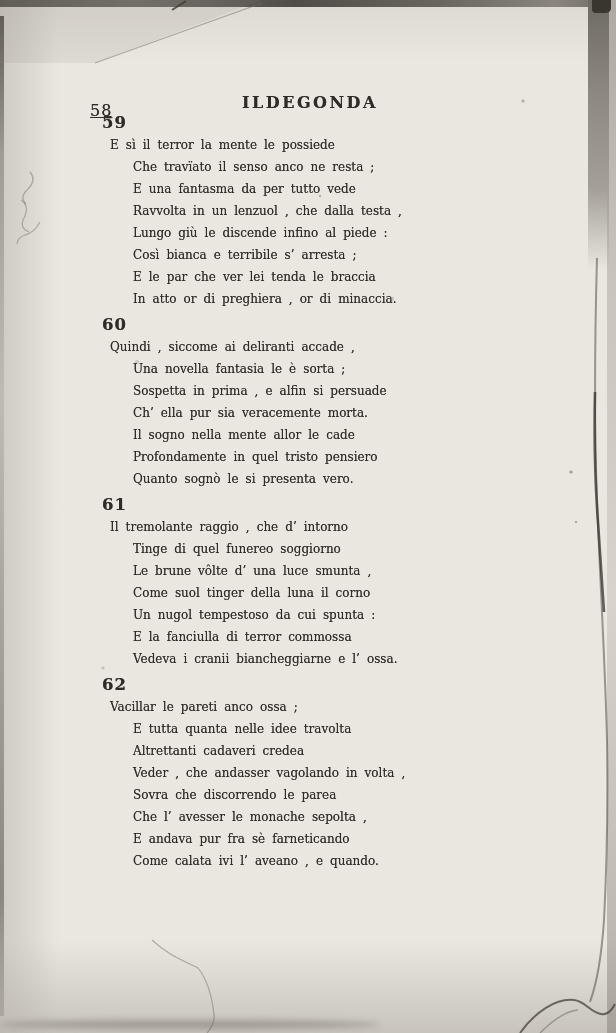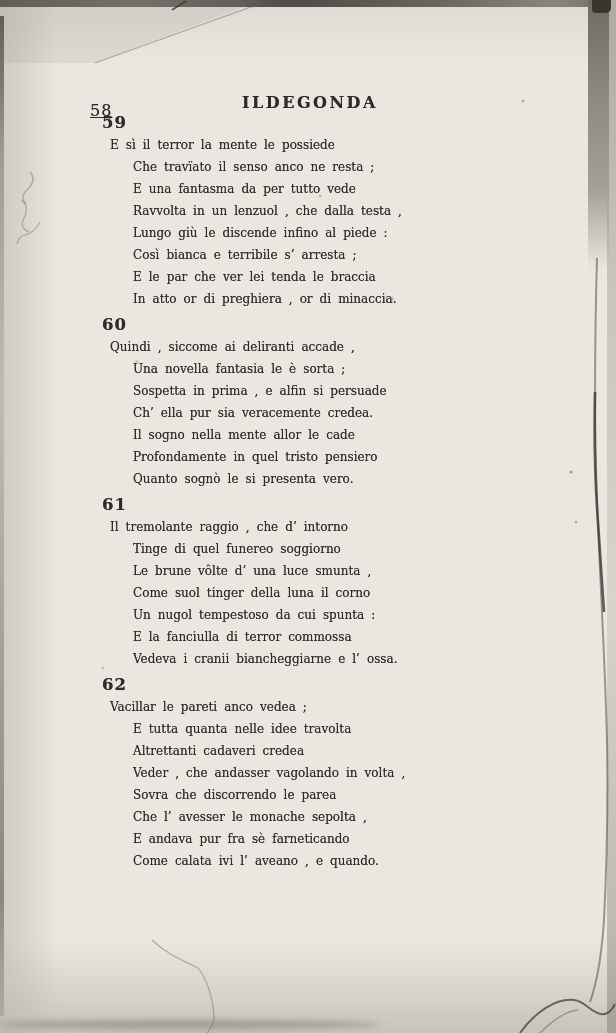--- a/index.html
+++ b/index.html
@@ -94,38 +94,38 @@
           <div class="verse-line">Lungo giù le discende infino al piede :</div>
           <div class="verse-line">Così bianca e terribile s’ arresta ;</div>
           <div class="verse-line">E le par che ver lei tenda le braccia</div>
           <div class="verse-line">In atto or di preghiera , or di minaccia.</div>
         </div>
         <div class="stanza">
           <div class="stanza-number">60</div>
           <div class="verse-line first">Quindi , siccome ai deliranti accade ,</div>
           <div class="verse-line">Una novella fantasia le è sorta ;</div>
           <div class="verse-line">Sospetta in prima , e alfin si persuade</div>
-          <div class="verse-line">Ch’ ella pur sia veracemente credea.</div>
+          <div class="verse-line">Ch’ ella pur sia veracemente morta.</div>
           <div class="verse-line">Il sogno nella mente allor le cade</div>
           <div class="verse-line">Profondamente in quel tristo pensiero</div>
           <div class="verse-line">Quanto sognò le si presenta vero.</div>
         </div>
         <div class="stanza">
           <div class="stanza-number">61</div>
           <div class="verse-line first">Il tremolante raggio , che d’ intorno</div>
           <div class="verse-line">Tinge di quel funereo soggiorno</div>
           <div class="verse-line">Le brune vôlte d’ una luce smunta ,</div>
           <div class="verse-line">Come suol tinger della luna il corno</div>
           <div class="verse-line">Un nugol tempestoso da cui spunta :</div>
           <div class="verse-line">E la fanciulla di terror commossa</div>
           <div class="verse-line">Vedeva i cranii biancheggiarne e l’ ossa.</div>
         </div>
         <div class="stanza">
           <div class="stanza-number">62</div>
-          <div class="verse-line first">Vacillar le pareti anco vedea ;</div>
+          <div class="verse-line first">Vacillar le pareti anco ossa ;</div>
           <div class="verse-line">E tutta quanta nelle idee travolta</div>
           <div class="verse-line">Altrettanti cadaveri credea</div>
           <div class="verse-line">Veder , che andasser vagolando in volta ,</div>
           <div class="verse-line">Sovra che discorrendo le parea</div>
           <div class="verse-line">Che l’ avesser le monache sepolta ,</div>
           <div class="verse-line">E andava pur fra sè farneticando</div>
           <div class="verse-line">Come calata ivi l’ aveano , e quando.</div>
         </div>
       </div>
   </div>

